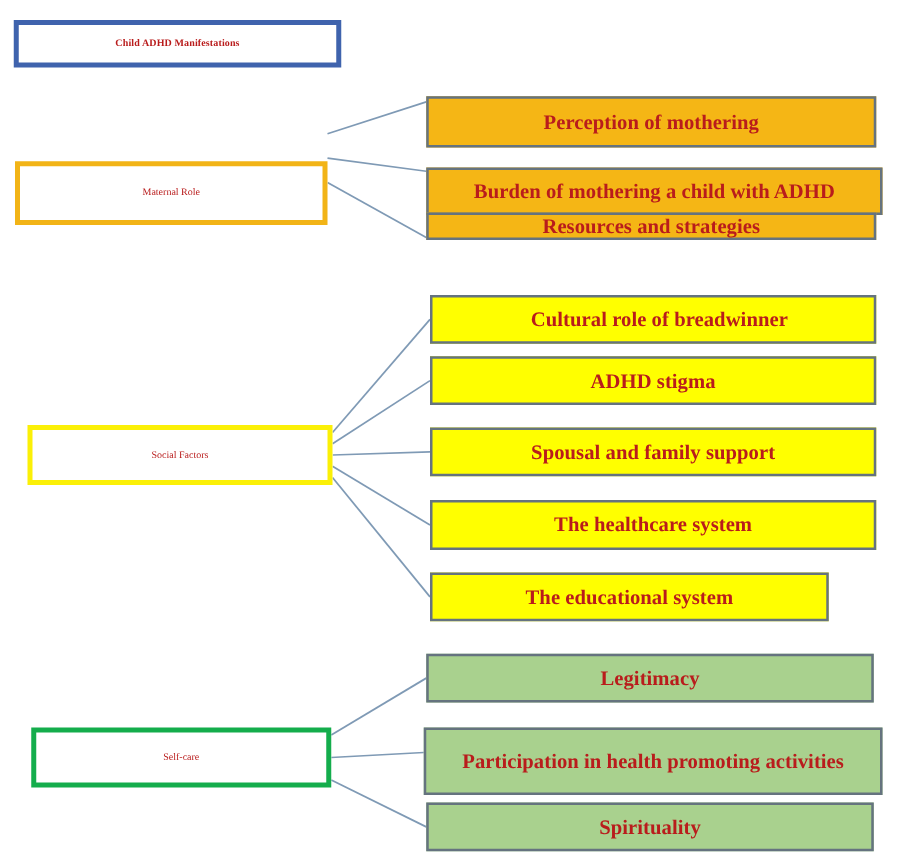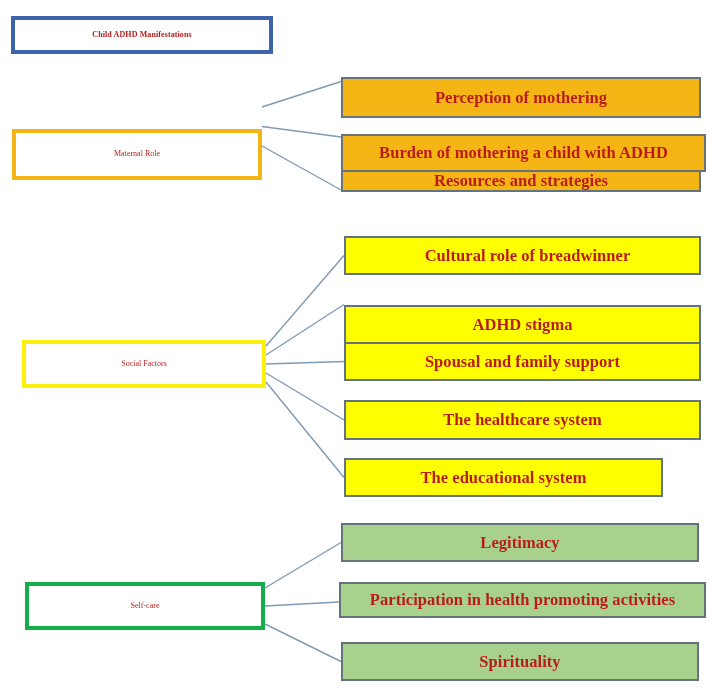--- a/index.html
+++ b/index.html
@@ -111,40 +111,40 @@
     <span class="label">Resources and strategies</span>
   </div>
 
   <div class="node cat-node cat-social" style="left: 22px; top: 340px; width: 244px; height: 48px;">
     <span class="label" style="font-size: 8px;">Social Factors</span>
   </div>
 
   <div class="node leaf-node leaf-yellow" style="left: 344px; top: 236px; width: 357px; height: 39px; padding-left: 16px;">
     <span class="label">Cultural role of breadwinner</span>
   </div>
-  <div class="node leaf-node leaf-yellow" style="left: 344px; top: 285px; width: 357px; height: 39px; margin-top: 20px;">
+  <div class="node leaf-node leaf-yellow" style="left: 344px; top: 285px; width: 357px; height: 39px;">
     <span class="label">ADHD stigma</span>
   </div>
   <div class="node leaf-node leaf-yellow" style="left: 344px; top: 342px; width: 357px; height: 39px;">
     <span class="label">Spousal and family support</span>
   </div>
   <div class="node leaf-node leaf-yellow" style="left: 344px; top: 400px; width: 357px; height: 40px;">
     <span class="label">The healthcare system</span>
   </div>
   <div class="node leaf-node leaf-yellow" style="left: 344px; top: 458px; width: 319px; height: 39px;">
     <span class="label">The educational system</span>
   </div>
 
   <div class="node cat-node cat-self" style="left: 25px; top: 582px; width: 240px; height: 48px;">
     <span class="label" style="font-size: 8px;">Self-care</span>
   </div>
 
   <div class="node leaf-node leaf-green" style="left: 341px; top: 523px; width: 358px; height: 39px;">
     <span class="label">Legitimacy</span>
   </div>
-  <div class="node leaf-node leaf-green" style="left: 339px; top: 582px; width: 367px; height: 36px;">
+  <div class="node leaf-node leaf-green" style="left: 339px; top: 582px; width: 367px; height: 54px;">
     <span class="label">Participation in health promoting activities</span>
   </div>
   <div class="node leaf-node leaf-green" style="left: 341px; top: 642px; width: 358px; height: 39px;">
     <span class="label">Spirituality</span>
   </div>
 
 </div>
 
 </body></html>

